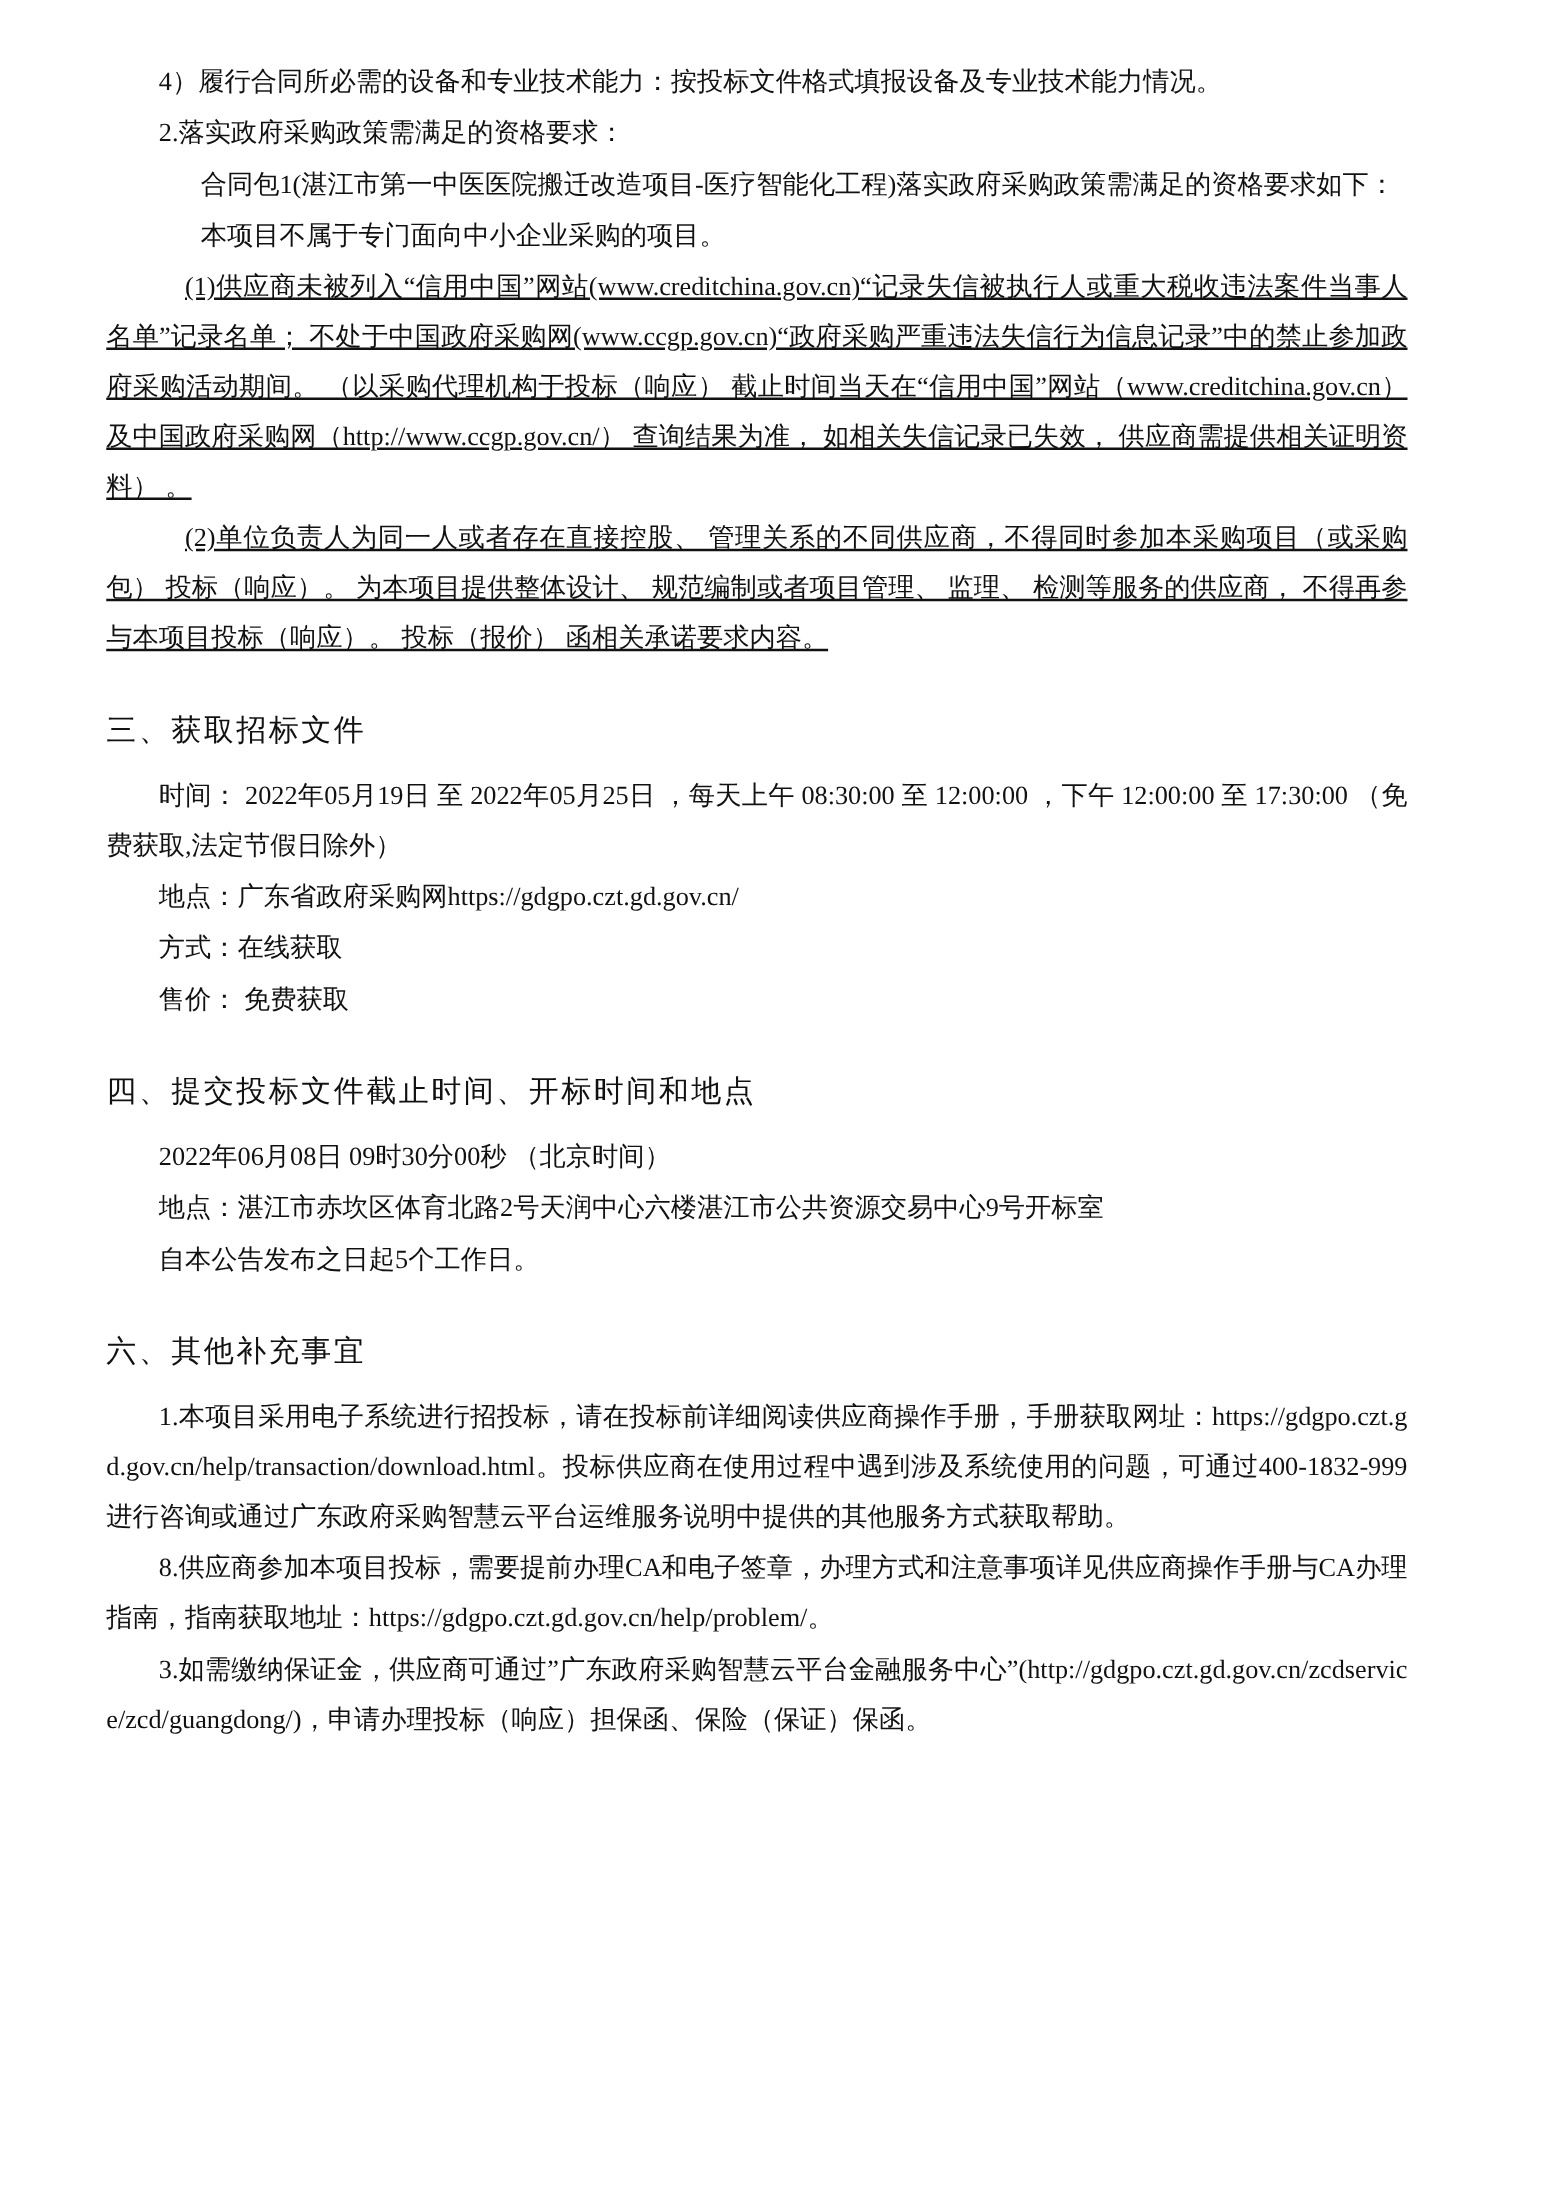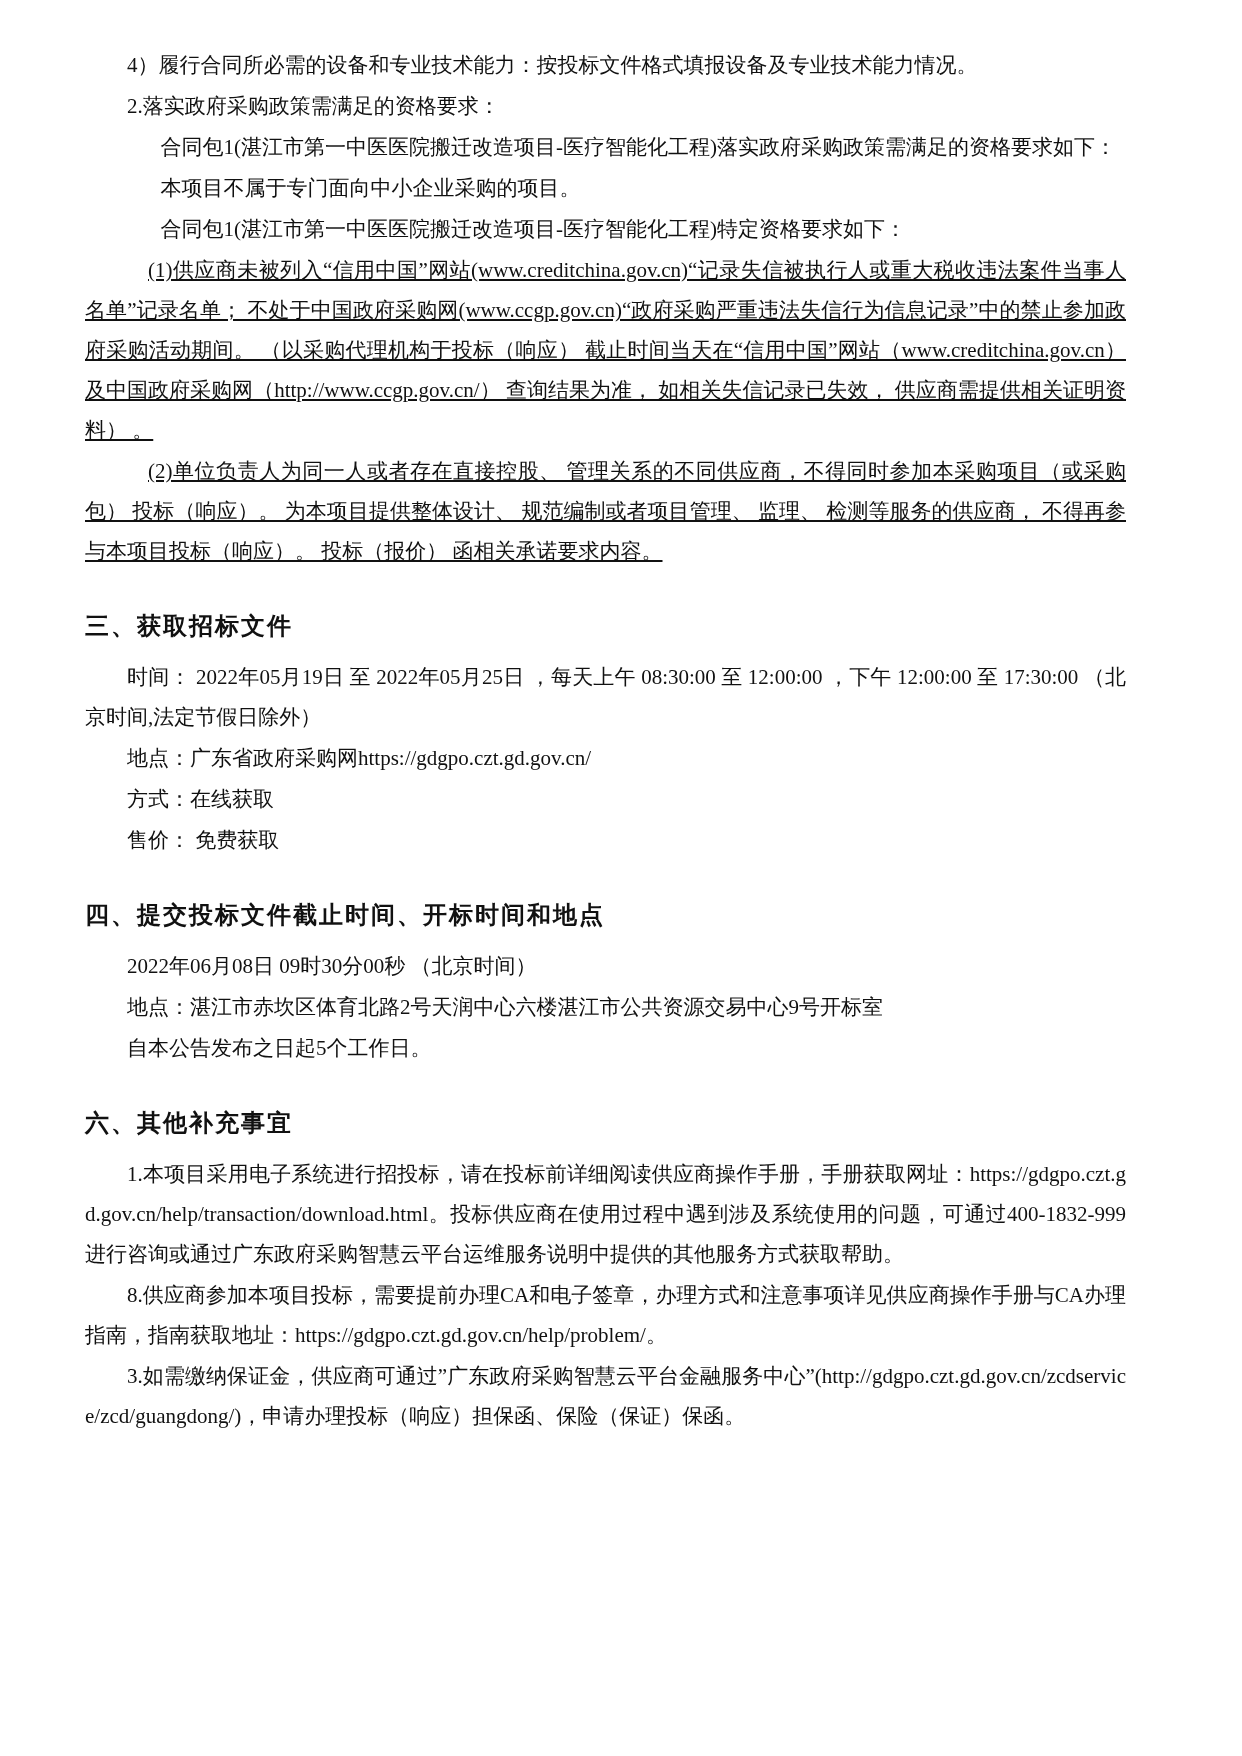--- a/index.html
+++ b/index.html
@@ -18,45 +18,44 @@
     line-height: 40px;
     text-align: justify;
     word-break: break-all;
     margin: 1px 0;
   }
   .i2  { text-indent: 2em; }
   .i3  { text-indent: 3em; text-decoration: underline; }
   .i35 { text-indent: 3.6em; }
   h2.sec-heading {
     font-size: 24px;
-    font-weight: bold;
+    font-weight: normal;
     letter-spacing: 2px;
     line-height: 34px;
     margin-top: 38px;
     margin-bottom: 14px;
   }
 </style>
 </head>
 <body>
 
 <div class="page">
 
   <section>
     <p class="body-text i2">4）履行合同所必需的设备和专业技术能力：按投标文件格式填报设备及专业技术能力情况。</p>
     <p class="body-text i2">2.落实政府采购政策需满足的资格要求：</p>
     <p class="body-text i35">合同包1(湛江市第一中医医院搬迁改造项目-医疗智能化工程)落实政府采购政策需满足的资格要求如下：</p>
     <p class="body-text i35">本项目不属于专门面向中小企业采购的项目。</p>
-    <p class="body-text i35">合同包1(湛江市第一中医医院搬迁改造项目-医疗智能化工程)特定资格要求如下：</p>
     <p class="body-text i3">(1)供应商未被列入“信用中国”网站(www.creditchina.gov.cn)“记录失信被执行人或重大税收违法案件当事人名单”记录名单；  不处于中国政府采购网(www.ccgp.gov.cn)“政府采购严重违法失信行为信息记录”中的禁止参加政府采购活动期间。 （以采购代理机构于投标（响应） 截止时间当天在“信用中国”网站（www.creditchina.gov.cn） 及中国政府采购网（http://www.ccgp.gov.cn/） 查询结果为准， 如相关失信记录已失效， 供应商需提供相关证明资料） 。</p>
     <p class="body-text i3">(2)单位负责人为同一人或者存在直接控股、 管理关系的不同供应商，不得同时参加本采购项目（或采购包） 投标（响应）。 为本项目提供整体设计、 规范编制或者项目管理、 监理、 检测等服务的供应商， 不得再参与本项目投标（响应）。 投标（报价） 函相关承诺要求内容。</p>
   </section>
 
   <section>
     <h2 class="sec-heading">三、获取招标文件</h2>
-    <p class="body-text i2">时间： 2022年05月19日 至 2022年05月25日 ，每天上午 08:30:00 至 12:00:00 ，下午 12:00:00 至 17:30:00 （北京时间,法定节假日除外）</p>
+    <p class="body-text i2">时间： 2022年05月19日 至 2022年05月25日 ，每天上午 08:30:00 至 12:00:00 ，下午 12:00:00 至 17:30:00 （免费获取,法定节假日除外）</p>
     <p class="body-text i2">地点：广东省政府采购网https://gdgpo.czt.gd.gov.cn/</p>
     <p class="body-text i2">方式：在线获取</p>
     <p class="body-text i2">售价： 免费获取</p>
   </section>
 
   <section>
     <h2 class="sec-heading">四、提交投标文件截止时间、开标时间和地点</h2>
     <p class="body-text i2">2022年06月08日 09时30分00秒 （北京时间）</p>
     <p class="body-text i2">地点：湛江市赤坎区体育北路2号天润中心六楼湛江市公共资源交易中心9号开标室</p>
   </section>

